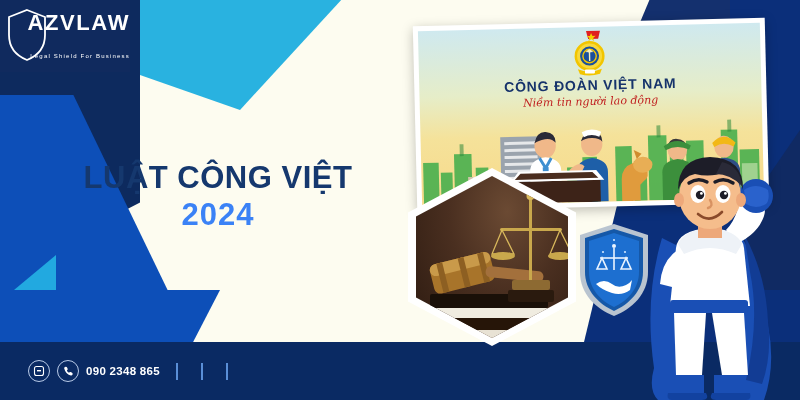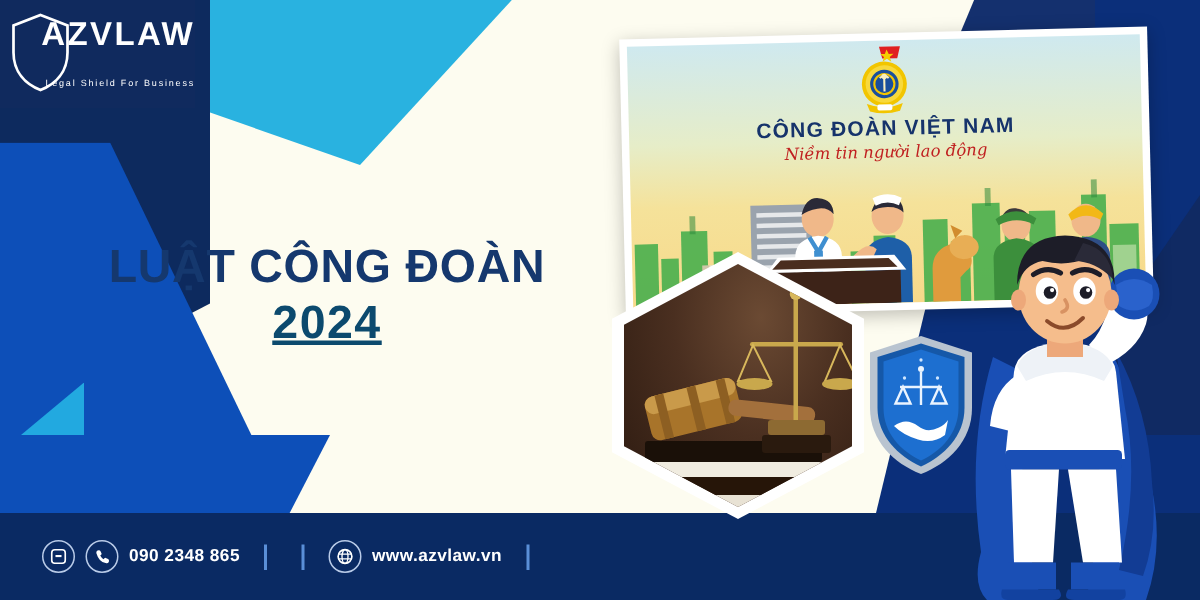--- a/index.html
+++ b/index.html
@@ -129,26 +129,25 @@
   }
   .headline-line1 {
     color: #15386e;
     font-size: 31px;
     font-weight: bold;
     letter-spacing: 0.5px;
     line-height: 1.15;
     white-space: nowrap;
   }
   .headline-line2 {
-    color: #0c4a6e;
+    color: #3b82f6;
     font-size: 31px;
     font-weight: bold;
     letter-spacing: 1px;
     line-height: 1.25;
-    text-decoration: underline;
   }
 
   
   .poster {
     position: absolute;
     top: 22px; left: 415px;
     width: 352px; height: 185px;
     background: #ffffff;
     transform: rotate(-1.4deg);
     box-shadow: 0 3px 12px rgba(0,0,0,0.25);
@@ -285,21 +284,21 @@
     <div class="logo-inner">
       <svg class="logo-shield" viewBox="0 0 42 54">
         <path d="M21 2 L39 9 V27 C39 40 31 48 21 52 C11 48 3 40 3 27 V9 Z" fill="none" stroke="#ffffff" stroke-width="1.8"></path>
       </svg>
       <div class="logo-word">AZVLAW</div>
       <div class="logo-tag">Legal Shield For Business</div>
     </div>
   </div>
 
   <div class="headline">
-    <div class="headline-line1">LUẬT CÔNG ĐOÀN</div>
+    <div class="headline-line1">LUẬT CÔNG VIỆT</div>
     <div class="headline-line2">2024</div>
   </div>
 
   <div class="poster">
     <div class="poster-inner">
 
       <svg class="skyline" viewBox="0 0 352 95" preserveAspectRatio="none">
         <g fill="#4cb050" opacity="0.92">
           <rect x="2" y="52" width="16" height="43"></rect>
           <rect x="20" y="62" width="12" height="33"></rect>
@@ -525,29 +524,19 @@
           </svg>
       </span>
       <span class="ctext">090 2348 865</span>
     </div>
 
     <div class="divider"></div>
 
 
     <div class="divider"></div>
 
-    <div class="grp">
-      <span class="cicon">
-        <svg viewBox="0 0 12 12">
-            <circle cx="6" cy="6" r="4.6" fill="none" stroke="#ffffff" stroke-width="1.1"></circle>
-            <ellipse cx="6" cy="6" rx="2" ry="4.6" fill="none" stroke="#ffffff" stroke-width="0.9"></ellipse>
-            <path d="M1.6 4.4 h8.8 M1.6 7.6 h8.8" stroke="#ffffff" stroke-width="0.9"></path>
-          </svg>
-      </span>
-      <span class="ctext">www.azvlaw.vn</span>
-    </div>
 
     <div class="divider"></div>
 
 
   </div>
 
 </div>
 
 </body></html>

